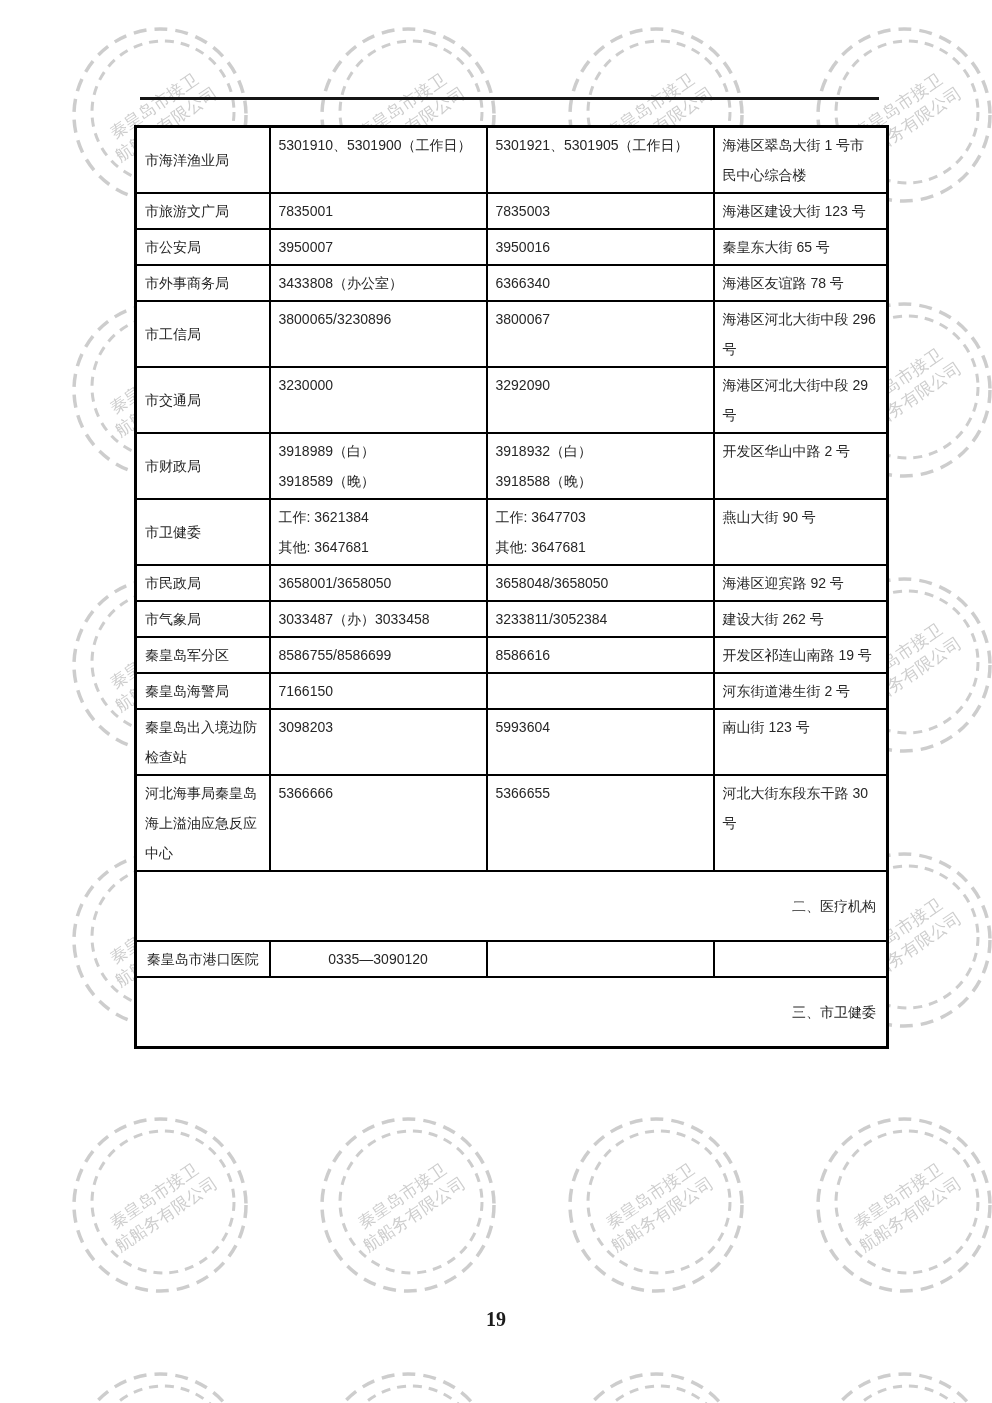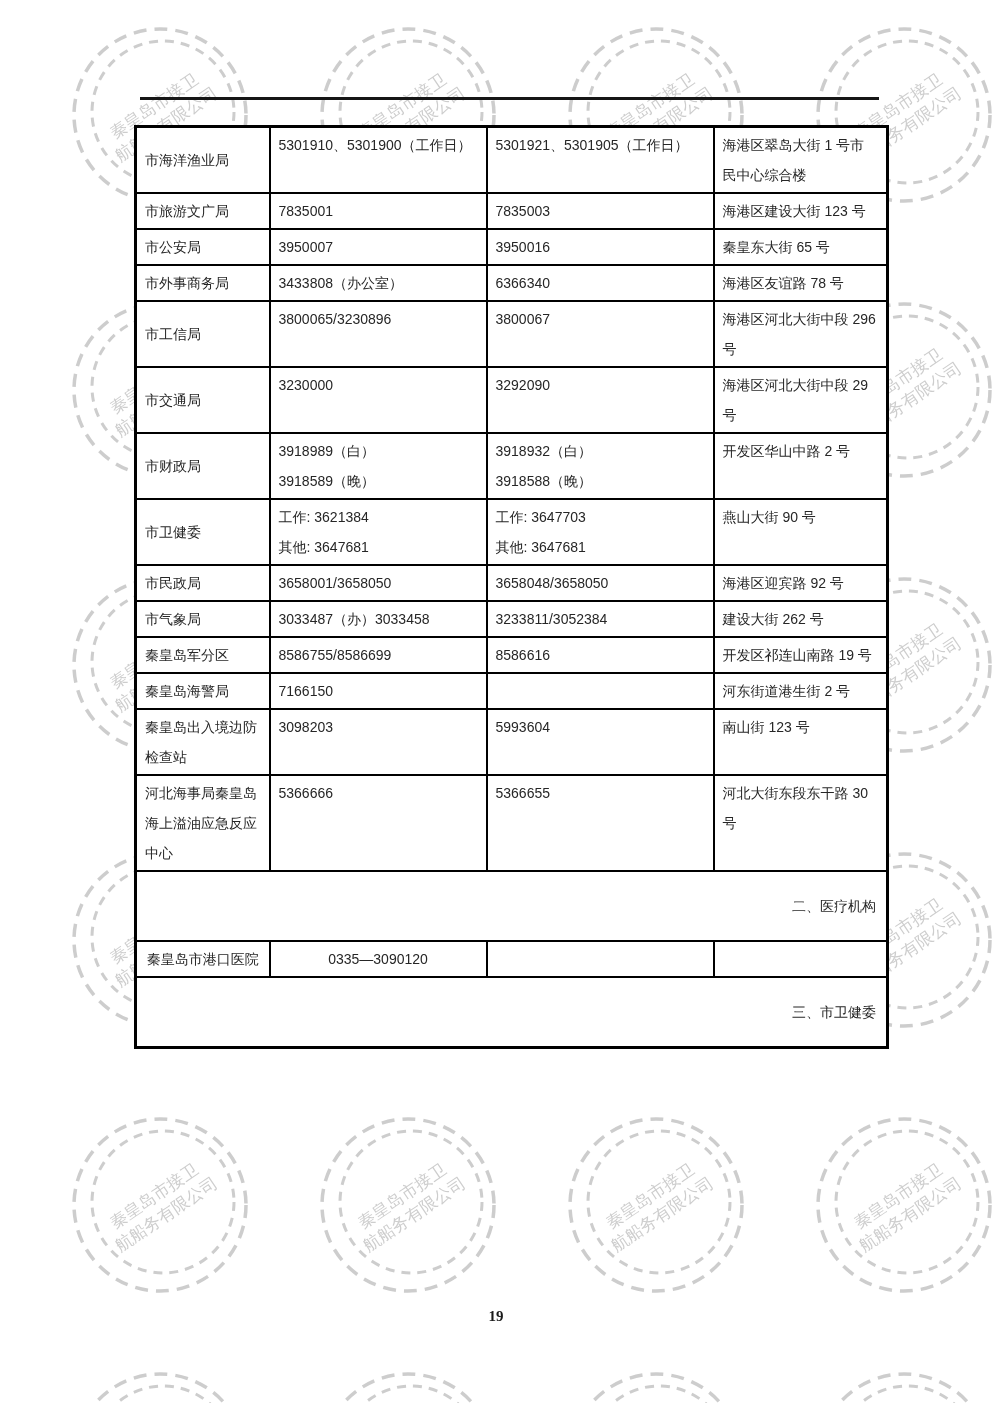--- a/index.html
+++ b/index.html
@@ -32,21 +32,21 @@
   table.contacts td.col0{vertical-align:middle;}
   table.contacts tr.centered td{vertical-align:middle;text-align:center;}
   table.contacts td.section{
     border-left:2px solid #000;border-right:2px solid #000;
     padding:19px 10px;vertical-align:middle;text-align:right;
   }
   
   .pagenum{
     position:absolute;left:0;top:1308px;width:100%;text-align:center;
     font-family:"Liberation Serif","DejaVu Serif",serif;
-    font-weight:bold;font-size:15px;color:#1b1b1b;z-index:2;
+    font-weight:bold;font-size:20px;color:#1b1b1b;z-index:2;
   }
 </style>
 </head>
 <body>
 
 <div class="page">
 
   <div class="hrule"></div>
 
   <table class="contacts">

